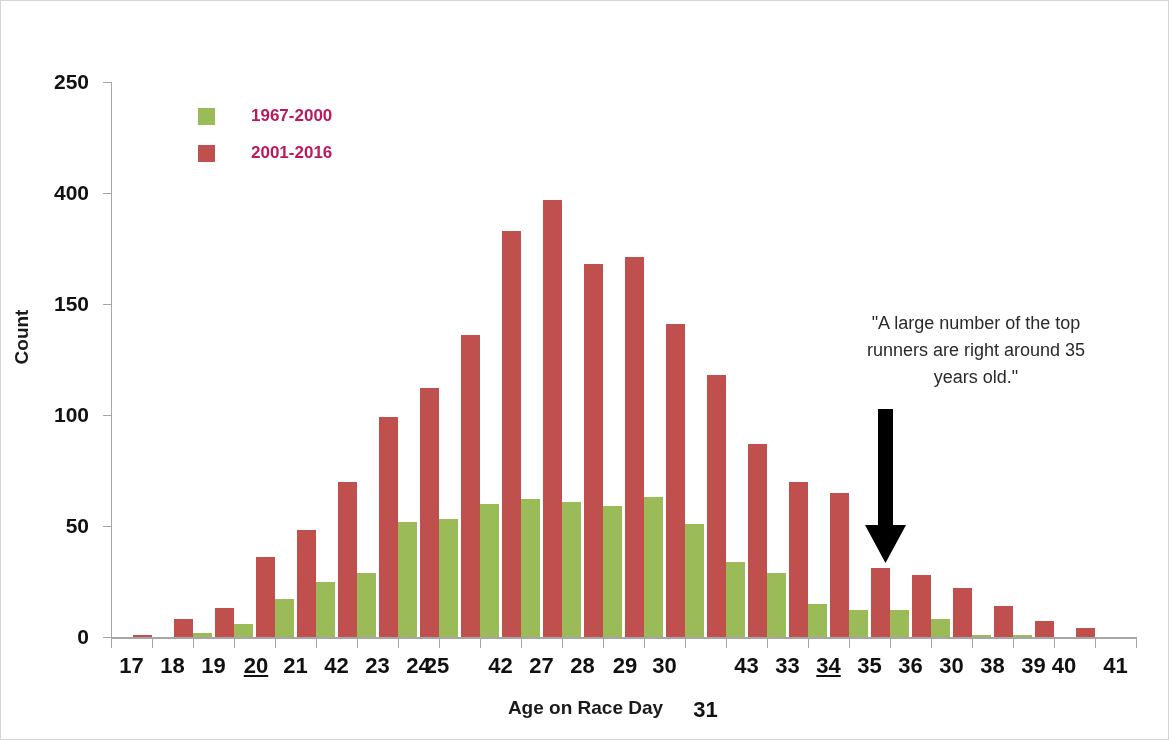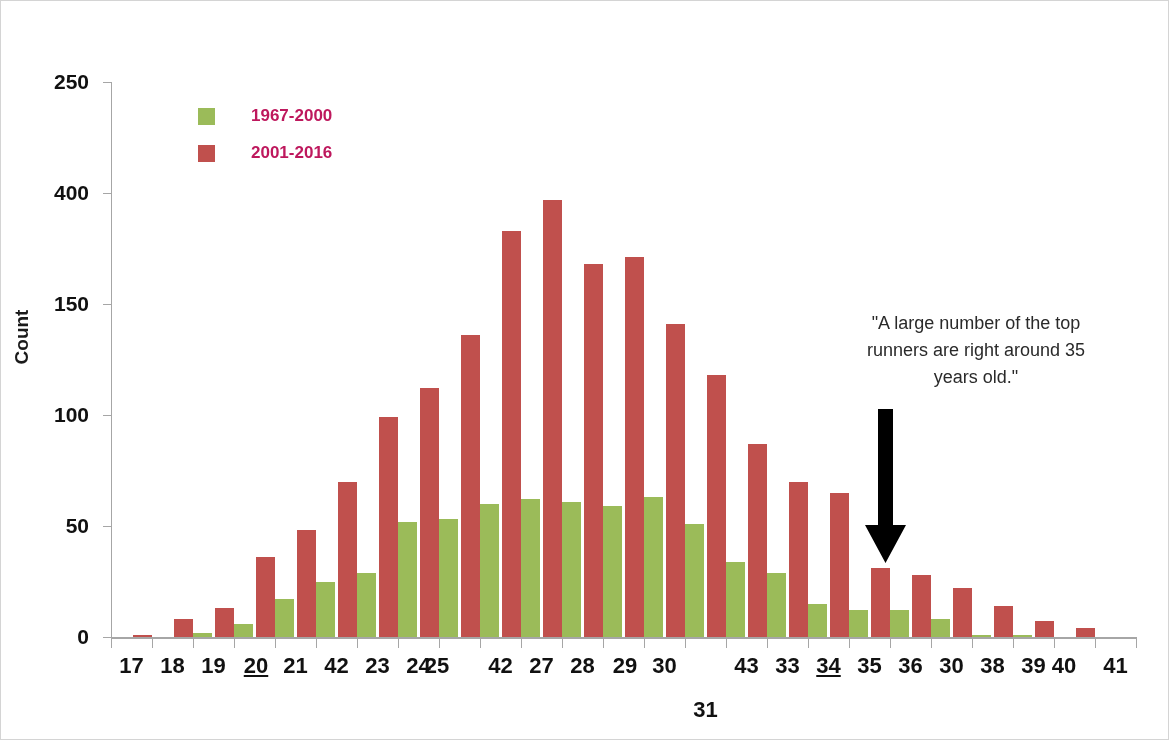--- a/index.html
+++ b/index.html
@@ -289,20 +289,21 @@
         <div class="bar green" style="left: 0px; width: 19px; height: 2.22px;"></div>
         <div class="bar red" style="left: 22px; width: 19px; height: 15.54px;"></div>
       </div>
       <div class="bar-group" style="left: 943px; width: 41px;">
         <div class="bar red" style="left: 22px; width: 19px; height: 8.88px;"></div>
       </div>
       <div class="bar-group" style="left: 984px; width: 41px;"></div>
     </div>
   <div id="x-axis-line"></div>
 
+  <div id="x-axis-title">Age on Race Day</div>
 
   <div id="legend">
     <div class="legend-row">
       <span class="legend-swatch green"></span>
       <span class="legend-label">1967-2000</span>
     </div>
     <div class="legend-row">
       <span class="legend-swatch red"></span>
       <span class="legend-label">2001-2016</span>
     </div>

